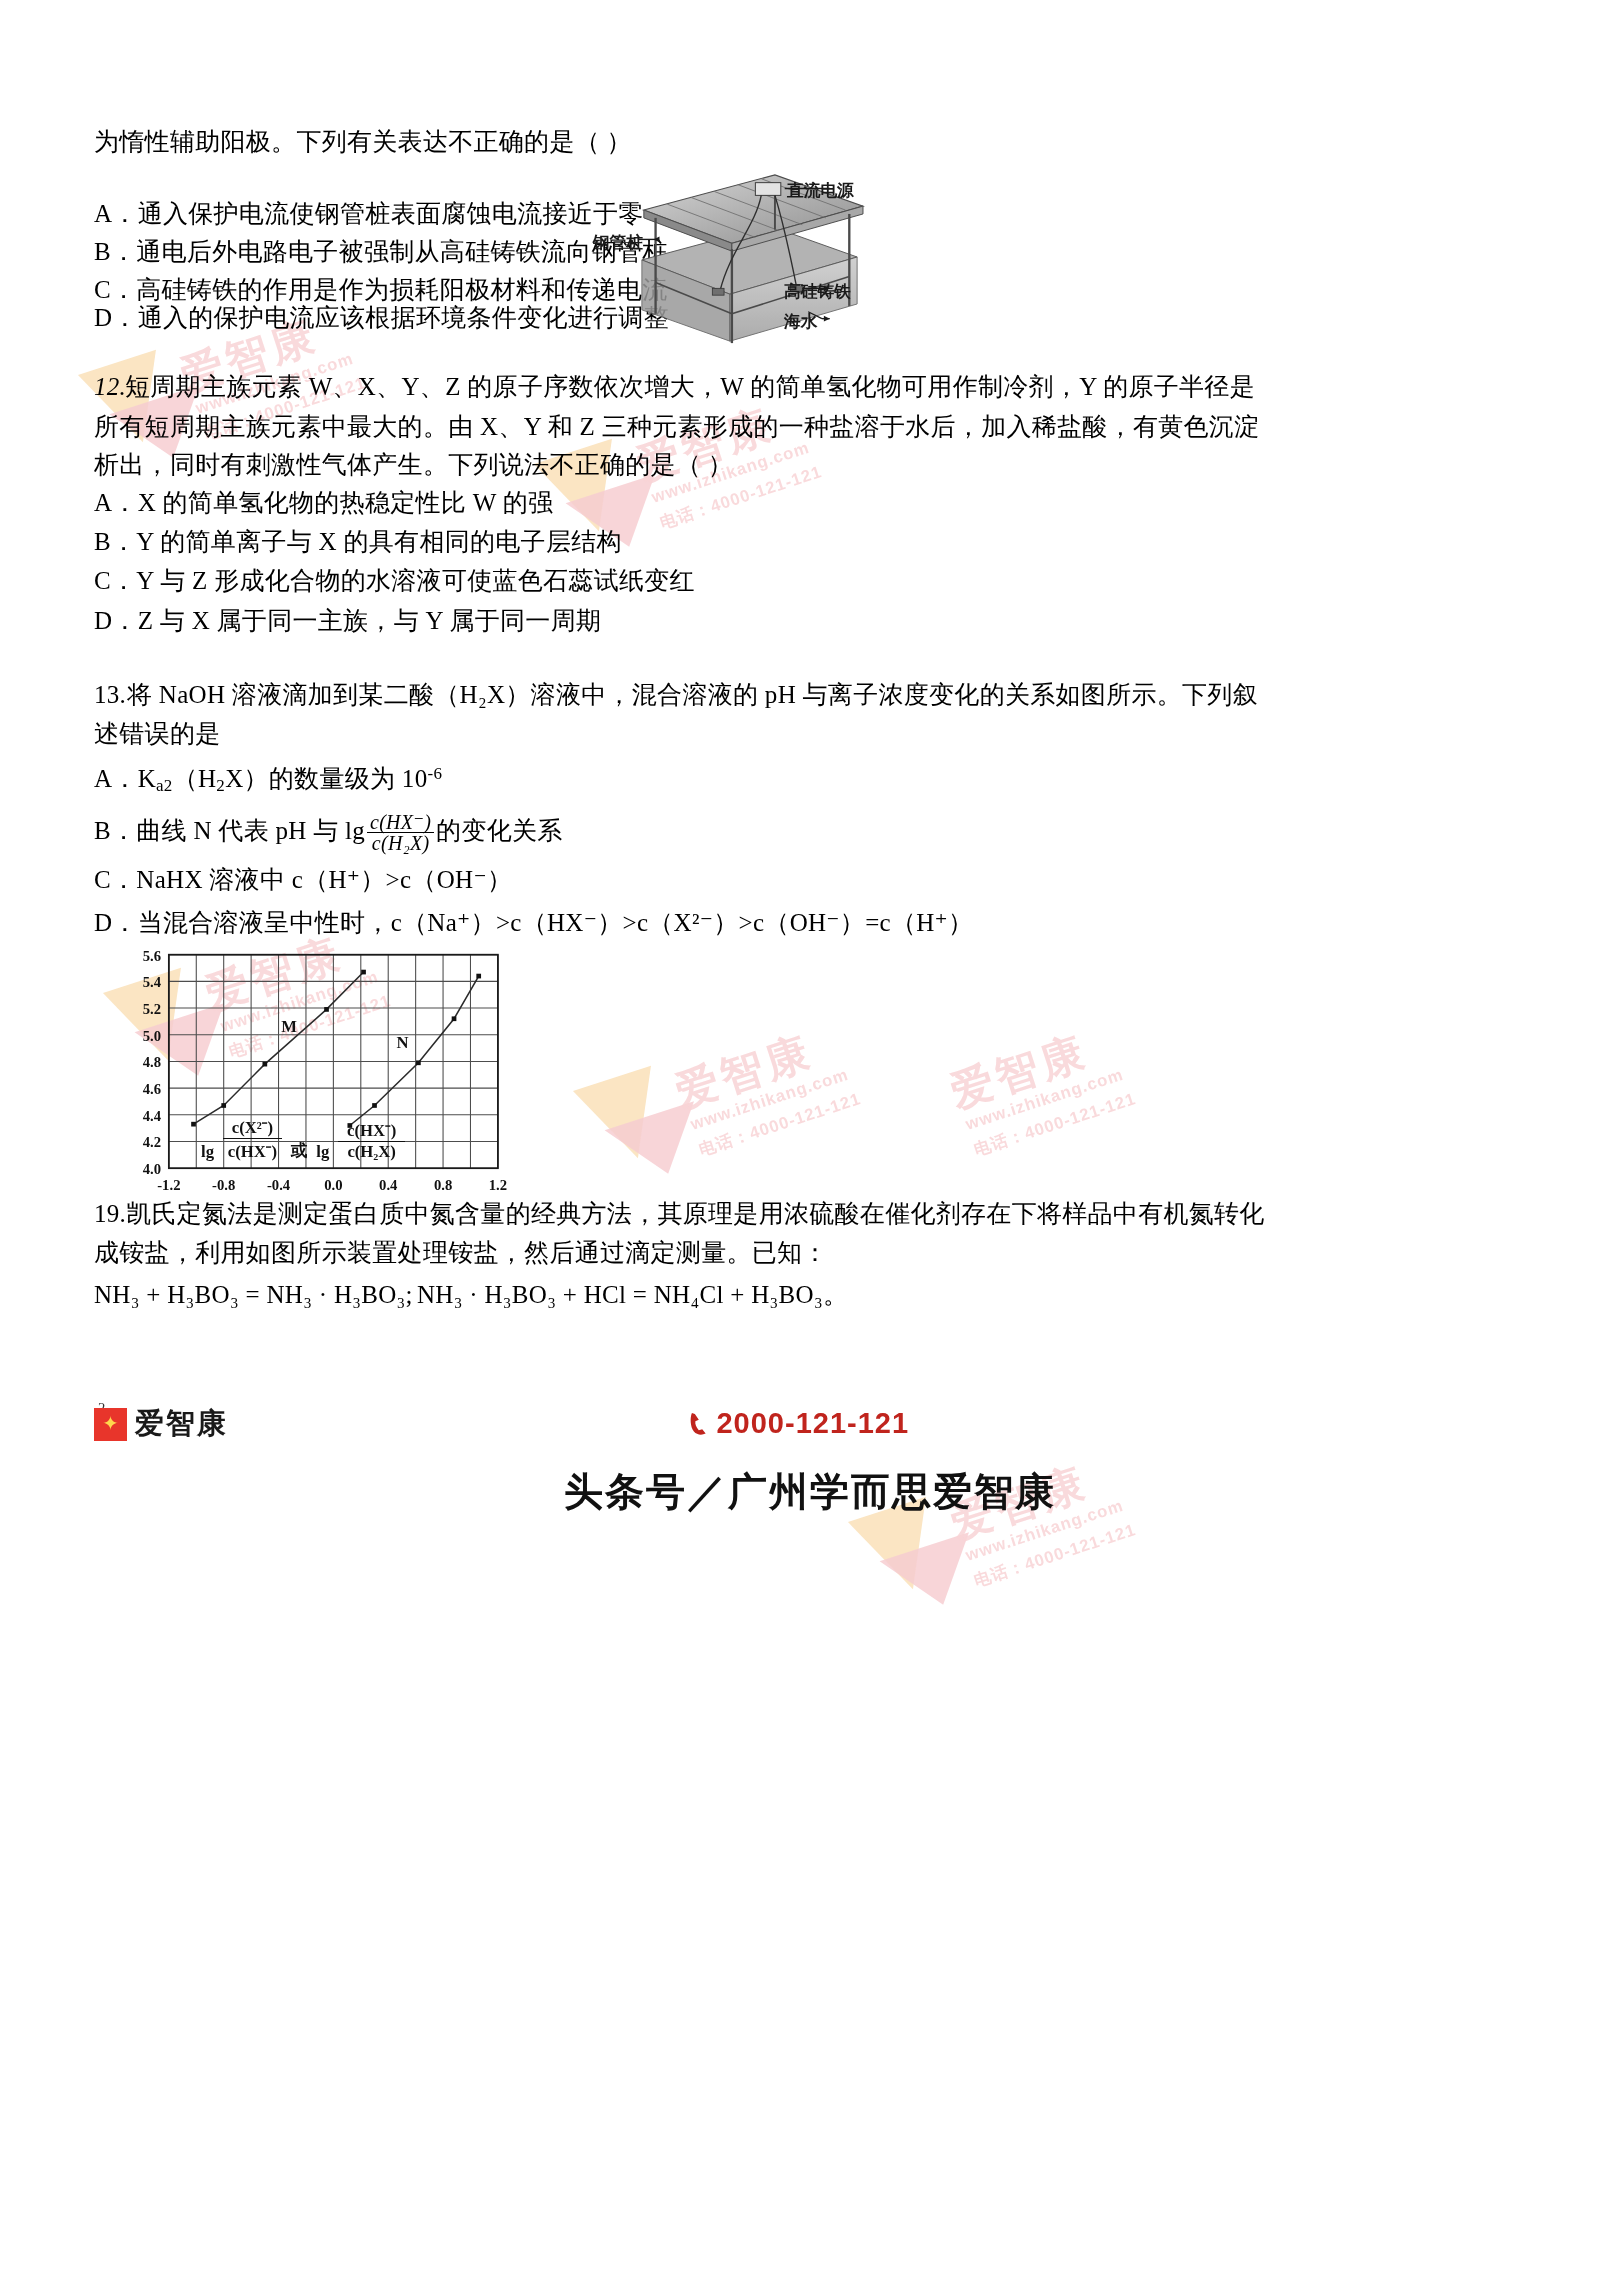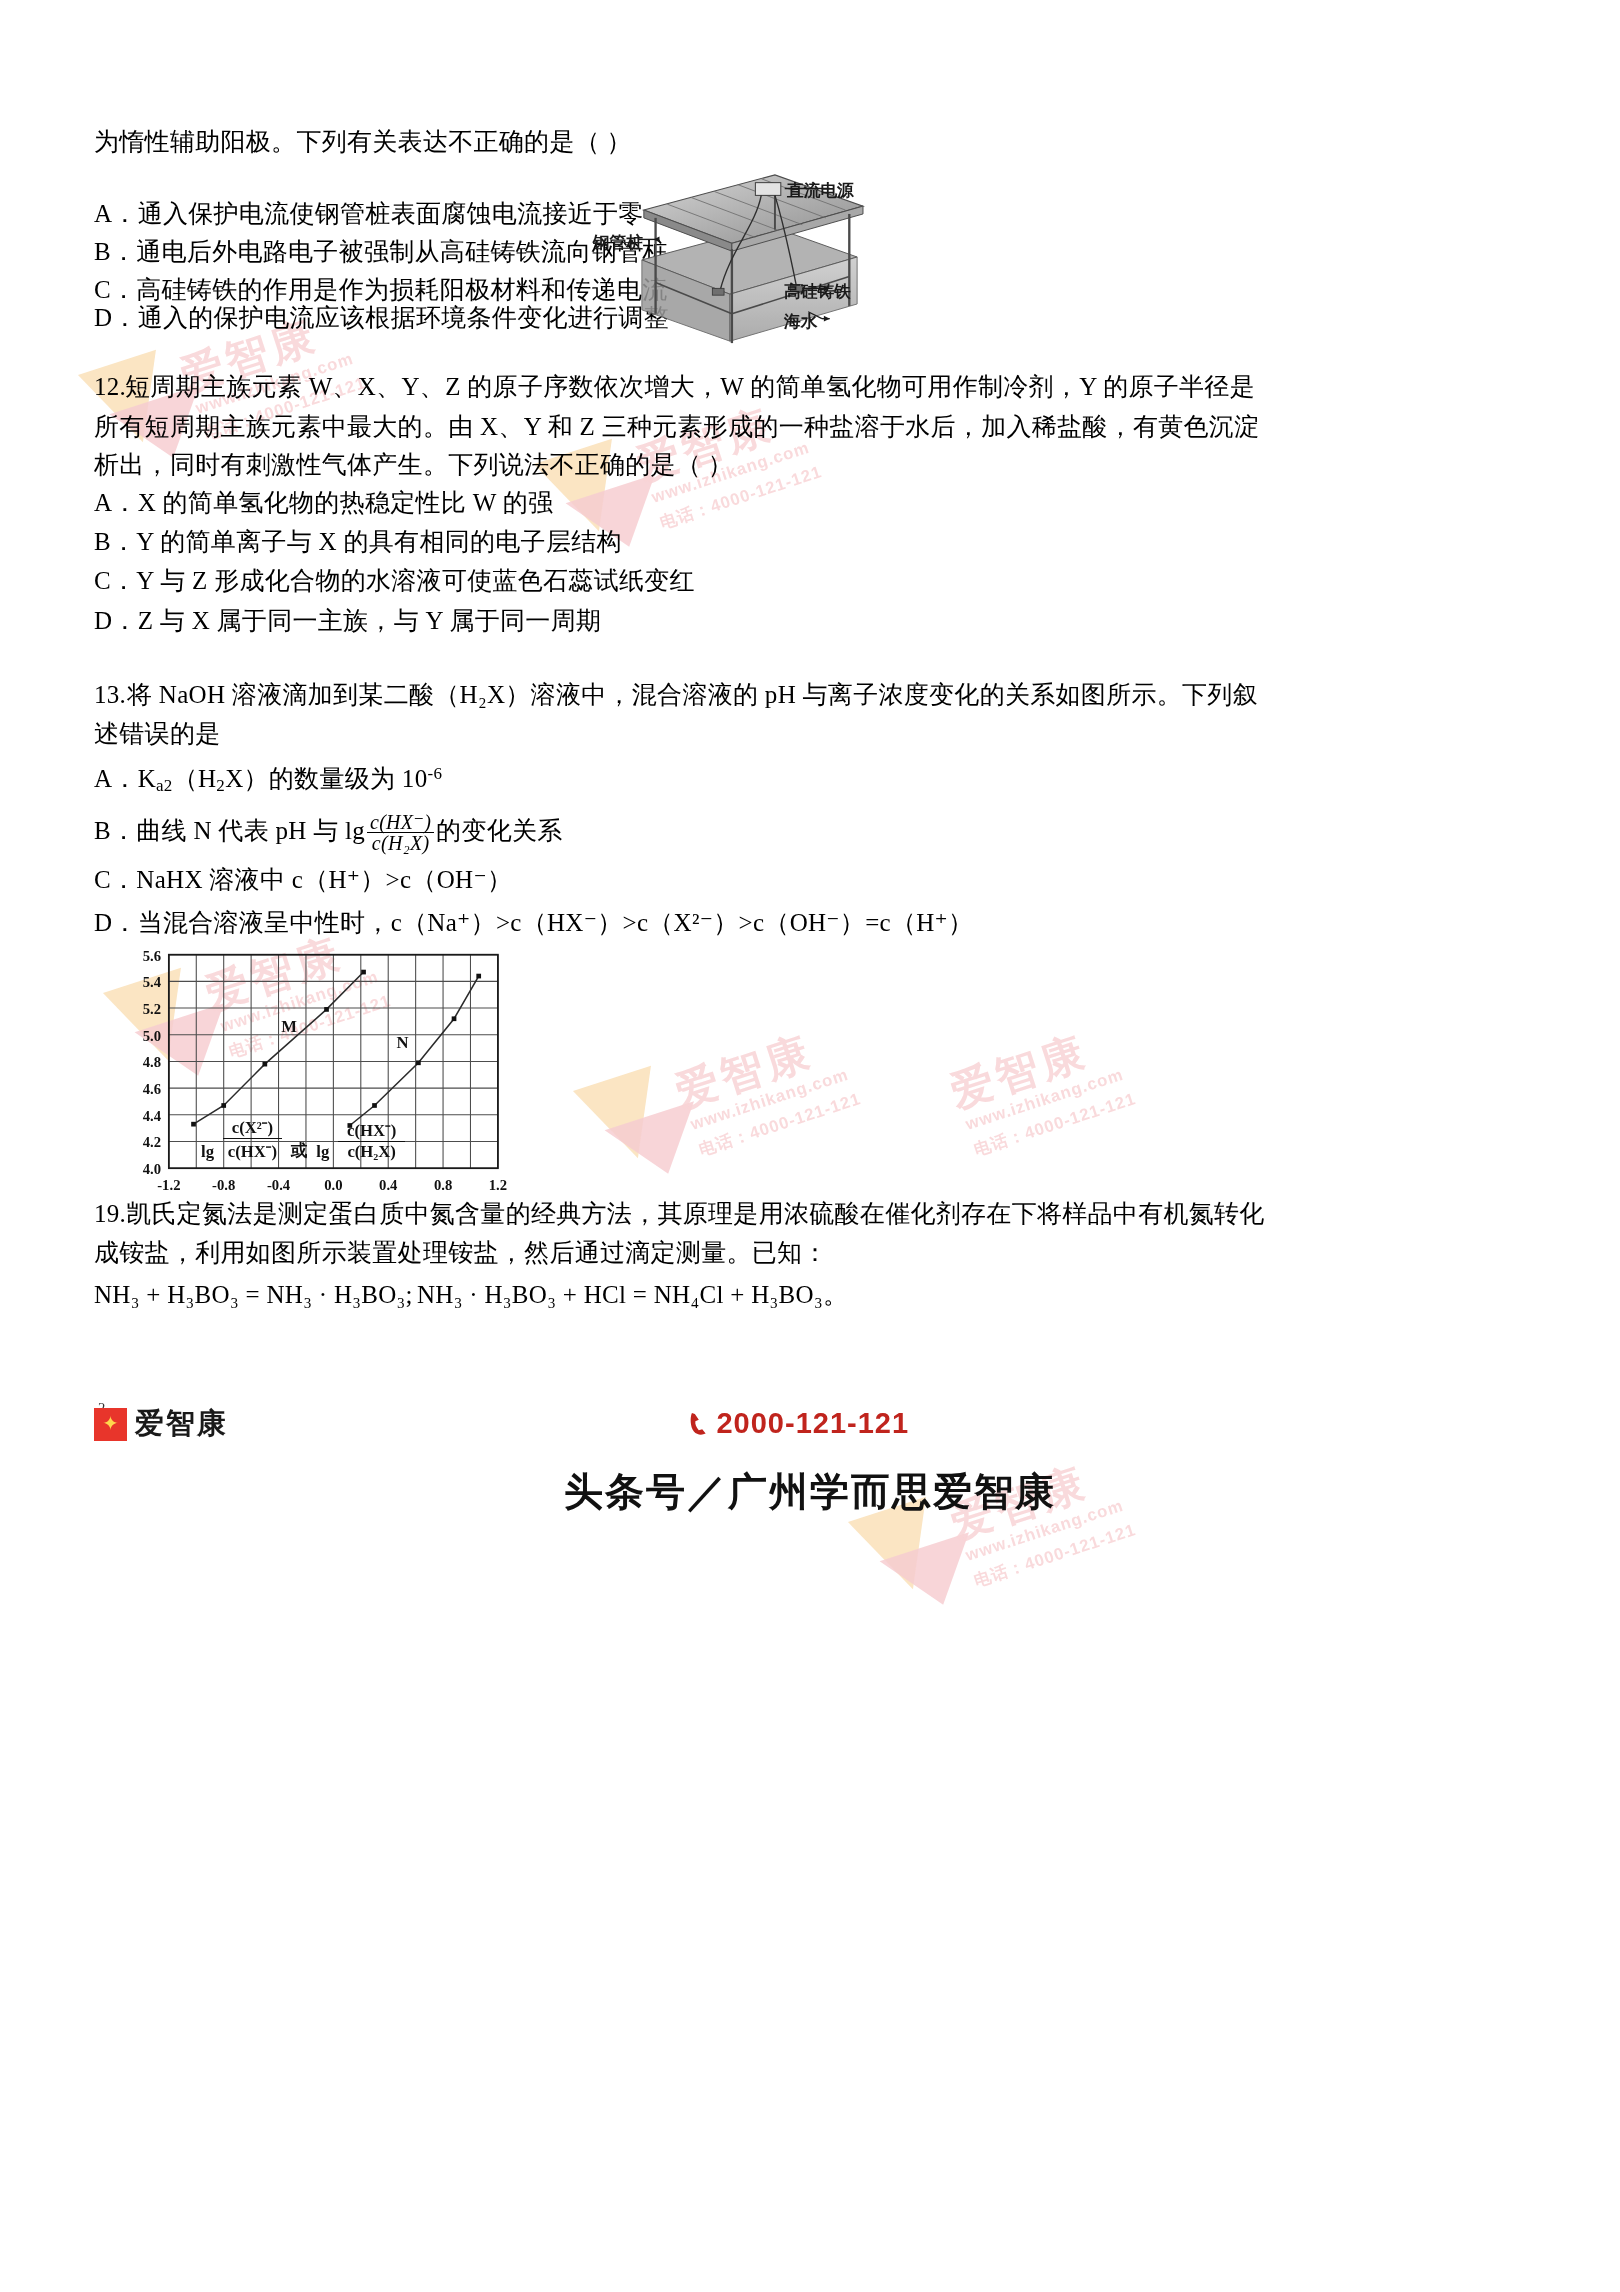--- a/index.html
+++ b/index.html
@@ -279,21 +279,21 @@
       <polygon points="72,74 78,71 78,77" fill="#1a1a1a"></polygon>
       <line x1="230" y1="148" x2="244" y2="155" stroke="#1a1a1a" stroke-width="1.2"></line>
     </svg>
 
     <div class="fig-label" style="left:204px; top:11.8px;">直流电源</div>
     <div class="fig-label" style="left:9.8px; top:64px;">钢管桩</div>
     <div class="fig-label" style="left:201px; top:113px;">高硅铸铁</div>
     <div class="fig-label" style="left:201px; top:143px;">海水</div>
   </div>
 
-  <div class="line cn" style="left:94px; top:374px;">12.</div>
+  <div class="line cn" style="left:94px; top:374px;font-style:italic;">12.</div>
   <div class="line cn" style="left:125px; top:374px;">短周期主族元素 W、X、Y、Z 的原子序数依次增大，W 的简单氢化物可用作制冷剂，Y 的原子半径是</div>
   <div class="line cn" style="left:94px; top:414px;">所有短周期主族元素中最大的。由 X、Y 和 Z 三种元素形成的一种盐溶于水后，加入稀盐酸，有黄色沉淀</div>
   <div class="line cn" style="left:94px; top:452px;">析出，同时有刺激性气体产生。下列说法不正确的是（      ）</div>
 
   <div class="line cn" style="left:94px; top:490px;">A．X 的简单氢化物的热稳定性比 W 的强</div>
   <div class="line cn" style="left:94px; top:529px;">B．Y 的简单离子与 X 的具有相同的电子层结构</div>
   <div class="line cn" style="left:94px; top:568px;">C．Y 与 Z 形成化合物的水溶液可使蓝色石蕊试纸变红</div>
   <div class="line cn" style="left:94px; top:608px;">D．Z 与 X 属于同一主族，与 Y 属于同一周期</div>
 
   <div class="line cn" style="left:94px; top:682px;">13.</div>

